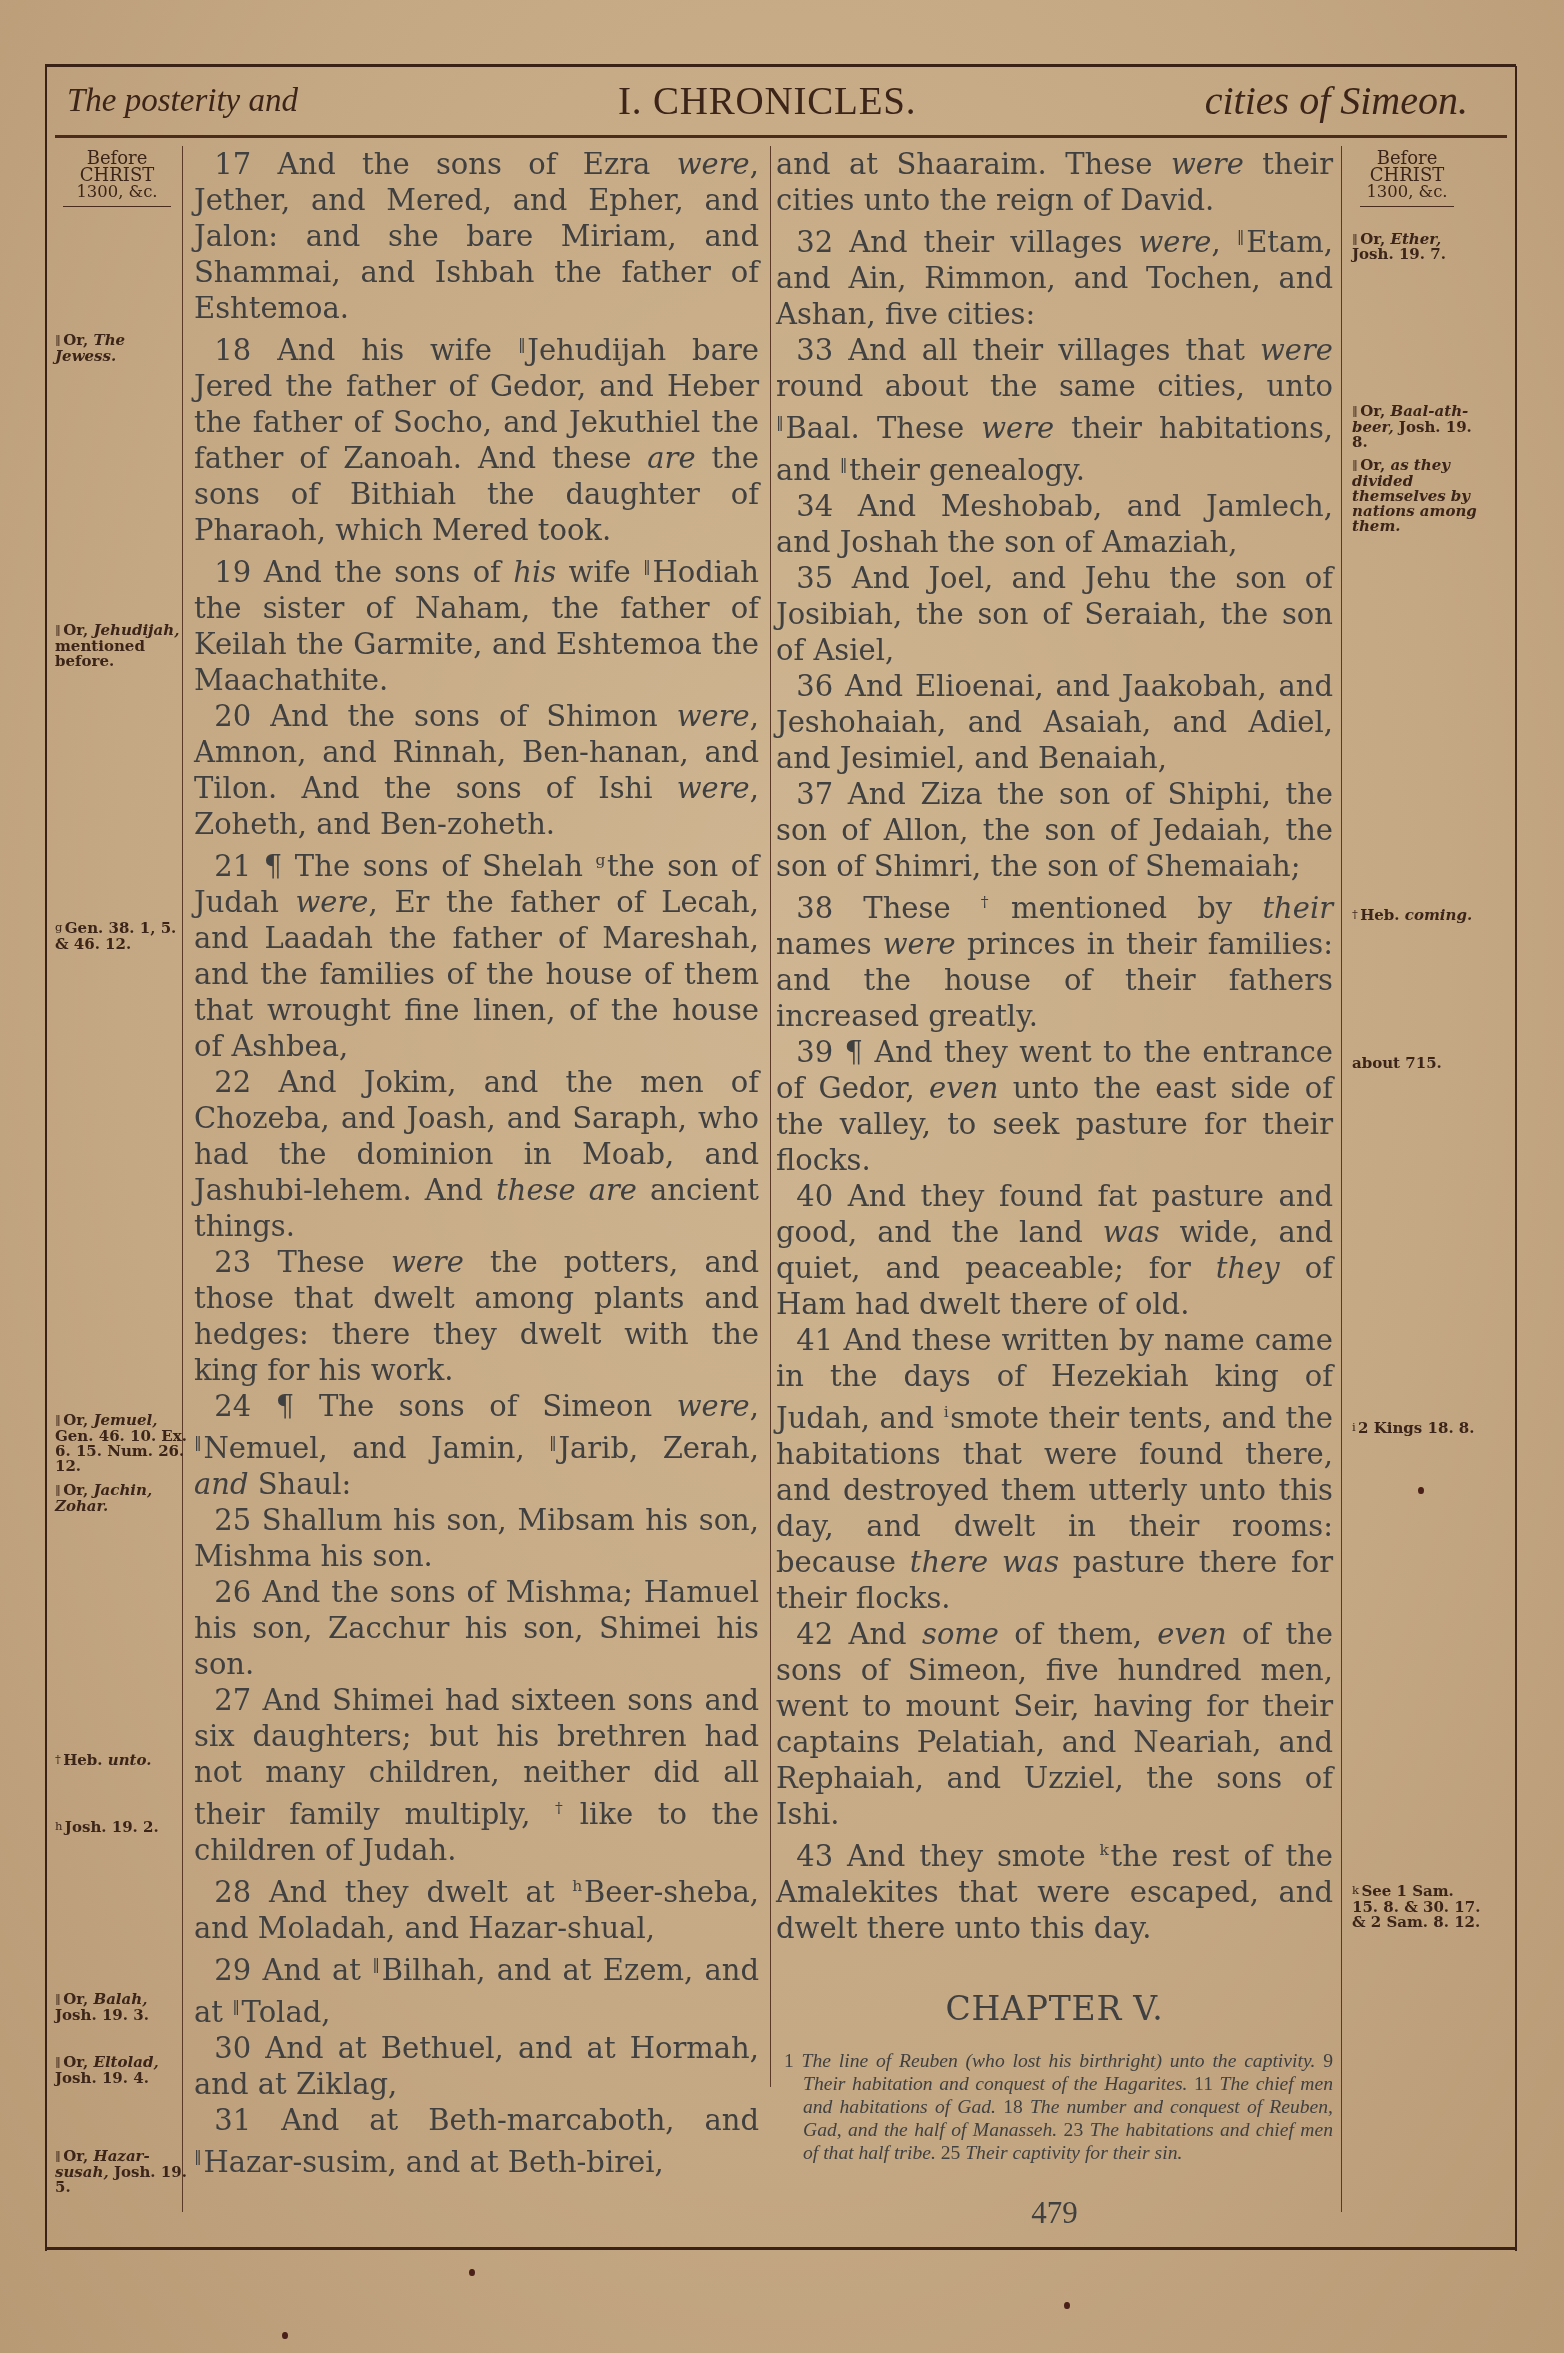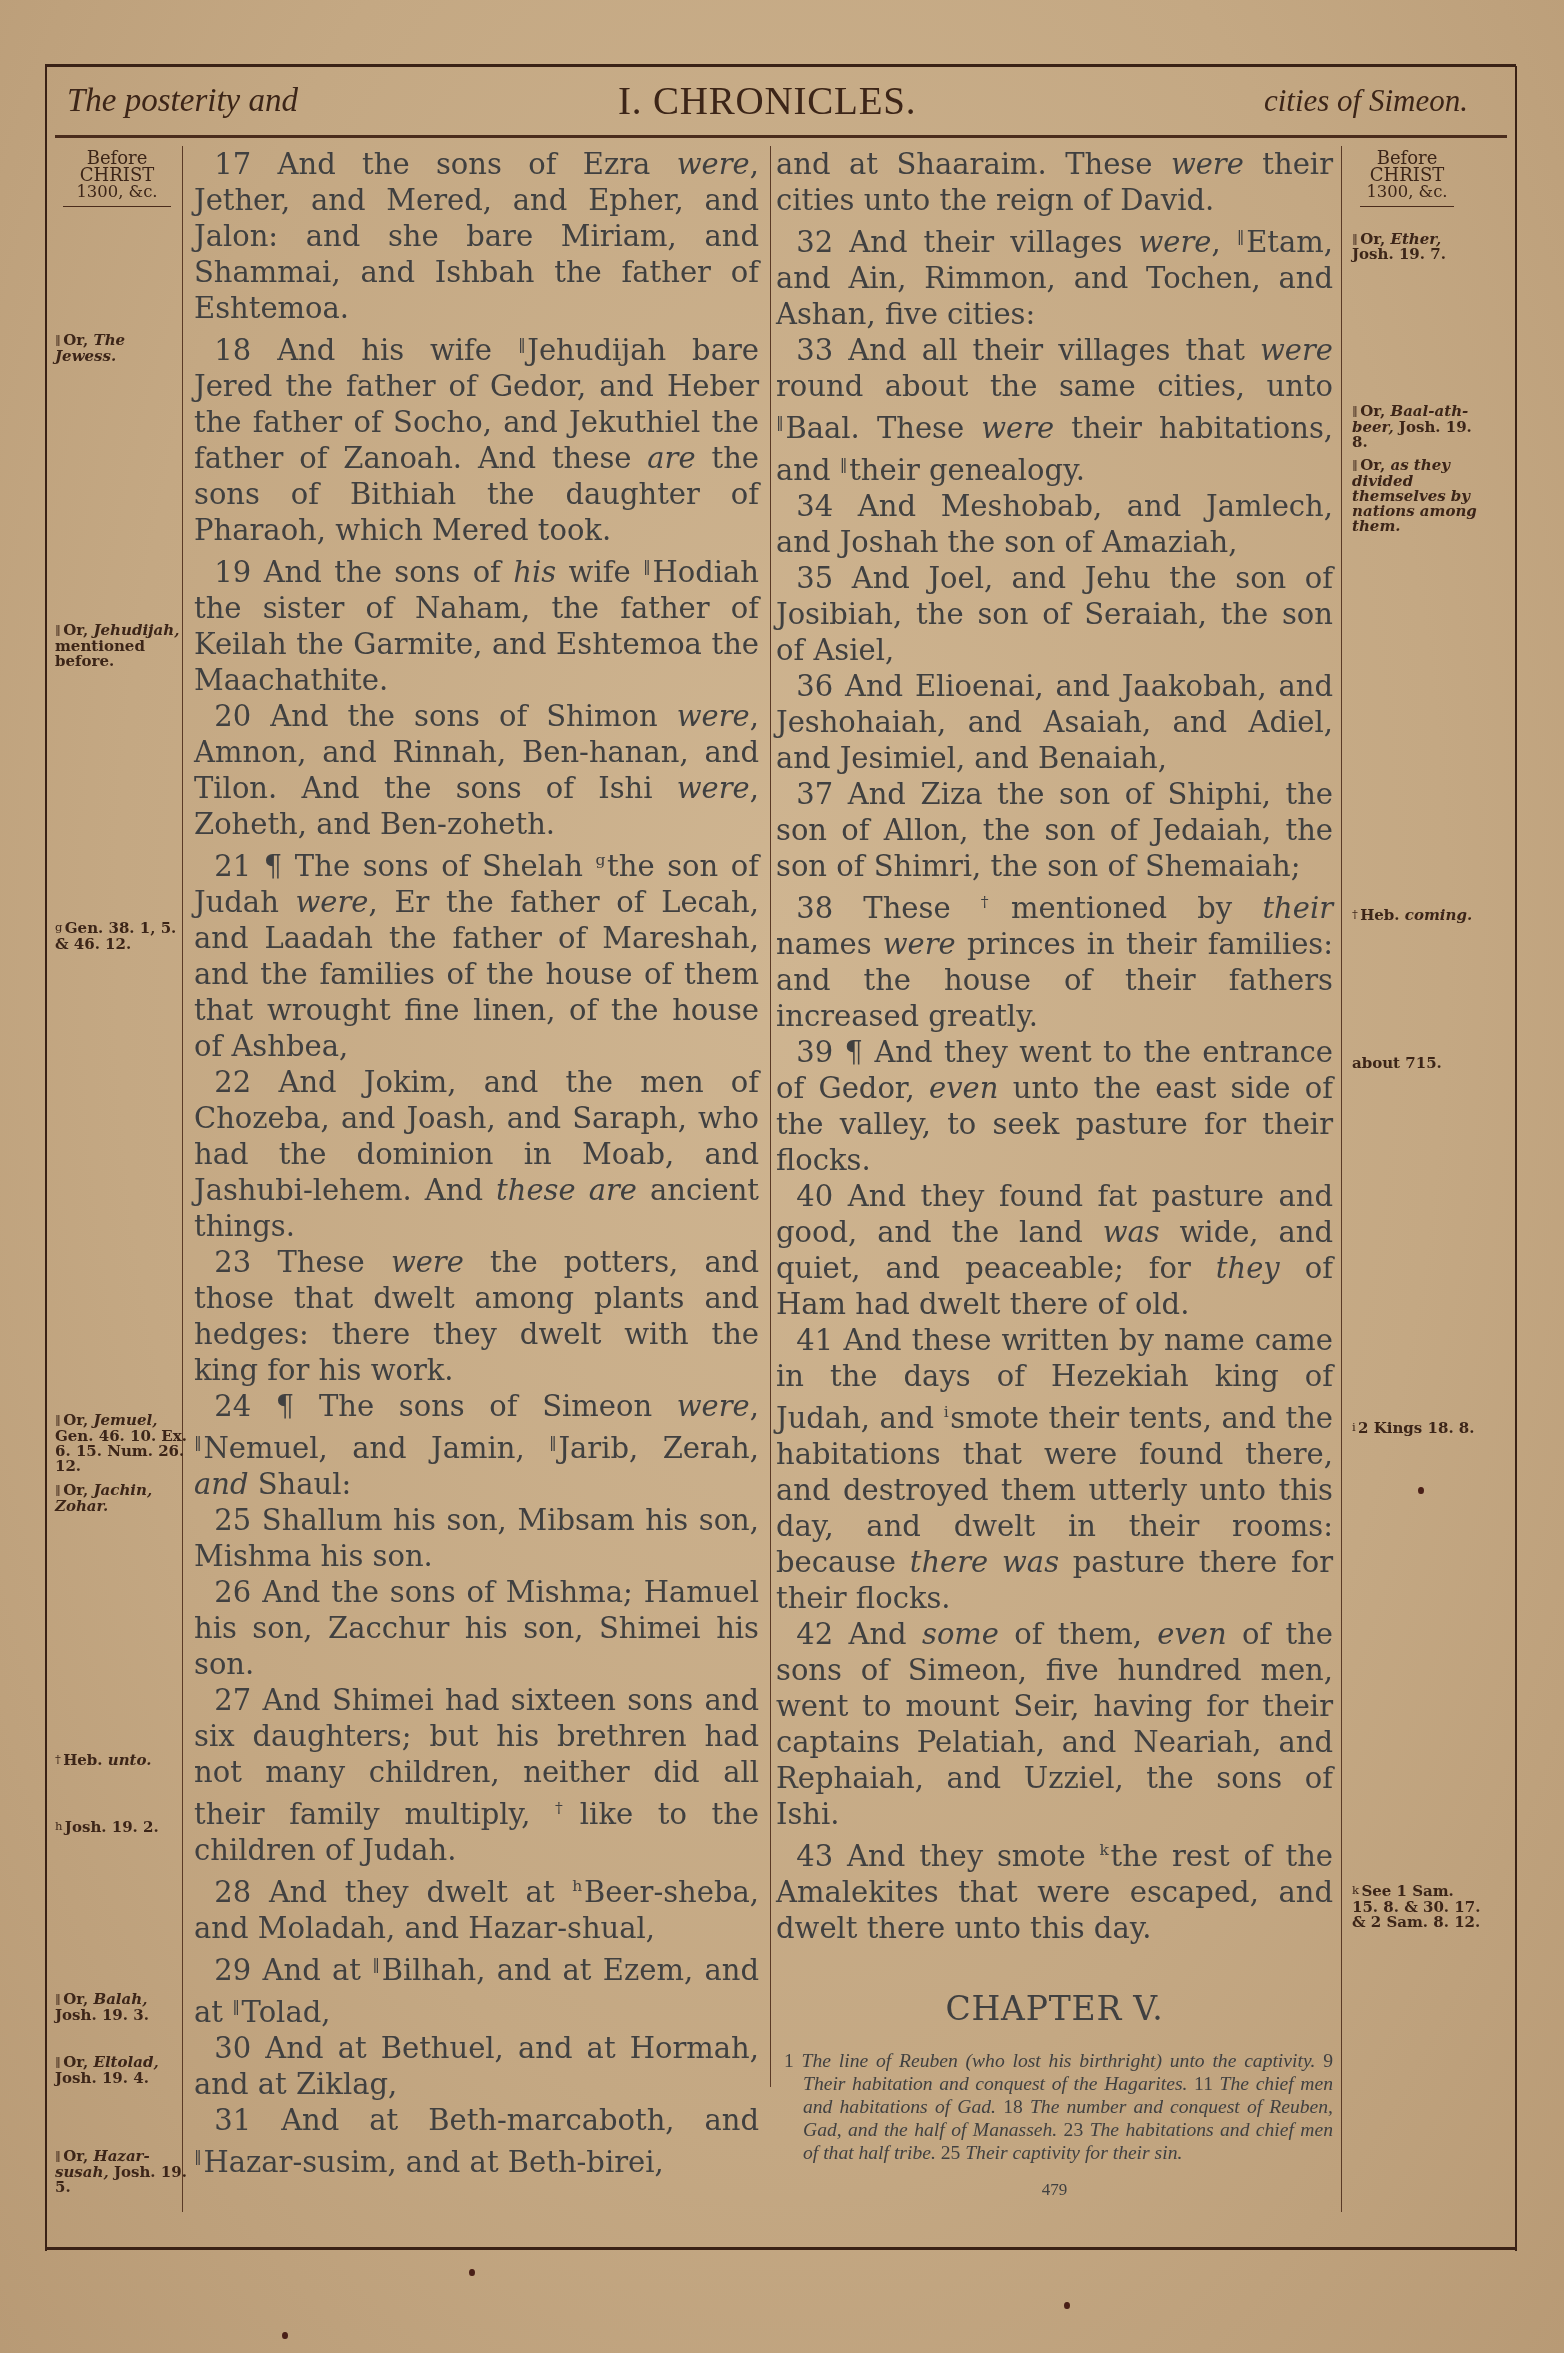--- a/index.html
+++ b/index.html
@@ -15,21 +15,21 @@
     position: absolute; left: 45px; top: 66px; width: 1468px; height: 2185px;
     border-left: 2.3px solid #3a2216; border-right: 2.3px solid #3a2216;
   }
   .rule-top { position: absolute; left: 45px; top: 64px; width: 1471px; height: 0; border-top: 3.9px solid #3a2216; }
   .rule-head { position: absolute; left: 55px; top: 135px; width: 1452px; height: 0; border-top: 3.1px solid #4a2c1c; }
   .rule-bottom { position: absolute; left: 47px; top: 2247px; width: 1470px; height: 0; border-top: 3.9px solid #3a2216; }
 
   .running-head { position: absolute; top: 77px; height: 47px; font-size: 31px; line-height: 47px; }
   .rh-left { left: 67px; font-style: italic; font-family: "Liberation Serif", serif; font-size: 33px; }
   .rh-center { left: 618px; font-family: "Liberation Serif", serif; font-size: 39px; letter-spacing: 0.8px; }
-  .rh-right { right: 97px; font-style: italic; font-family: "Liberation Serif", serif; font-size: 31px; }
+  .rh-right { right: 97px; font-style: italic; font-family: "Liberation Serif", serif; font-size: 40px; }
 
   .vline { position: absolute; border-left: 1.6px solid #5a3a26; }
   .vl-1 { left: 182px; top: 146px; height: 2066px; }
   .vl-2 { left: 770px; top: 146px; height: 1941px; }
   .vl-3 { left: 1341px; top: 146px; height: 2066px; }
 
   .margin { position: absolute; font-family: "DejaVu Serif", serif; font-size: 15px; line-height: 15px; color: #3c2518; }
   .margin-left { left: 55px; width: 124px; }
   .margin-right { left: 1352px; width: 149px; }
   .bc-block { text-align: center; font-size: 18px; line-height: 17px; }
@@ -43,21 +43,21 @@
   .col-left { left: 194px; width: 565px; }
   .col-right { left: 776px; width: 557px; }
   .verse { margin: 0; text-indent: 20.3px; }
   .verse.cont { text-indent: 0; }
   .verse i { font-style: italic; }
   .sup { font-size: 15.6px; vertical-align: 11px; margin-right: 1.6px; }
 
   .chapter-title { text-align: center; font-size: 33px; letter-spacing: 0.8px; margin: 45px 0 22px 0; text-indent: 0; }
   .summary { font-size: 19.6px; line-height: 23px; font-style: italic; text-align: justify; padding-left: 27px; text-indent: -19px; font-family: "Liberation Serif", serif; }
   .summary .num { font-style: normal; }
-  .page-number { text-align: center; font-size: 17px; margin-top: 8px; font-family: "Liberation Serif", serif; }
+  .page-number { text-align: center; font-size: 31px; margin-top: 31px; font-family: "Liberation Serif", serif; }
 
   .spot { position: absolute; width: 5.5px; height: 7px; border-radius: 50%; background: #4a2018; }
 </style>
 </head>
 <body>
 
 <div class="rule-top"></div>
 <div class="frame"></div>
 <div class="rule-head"></div>
 <div class="rule-bottom"></div>

